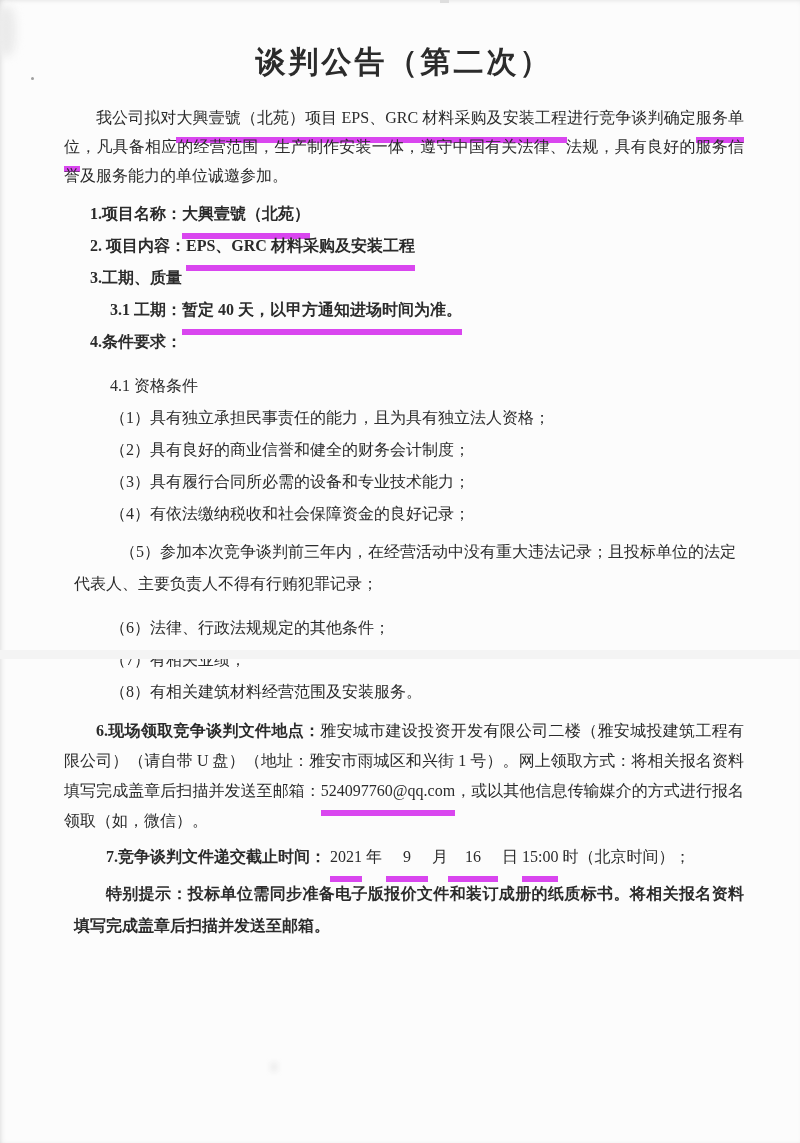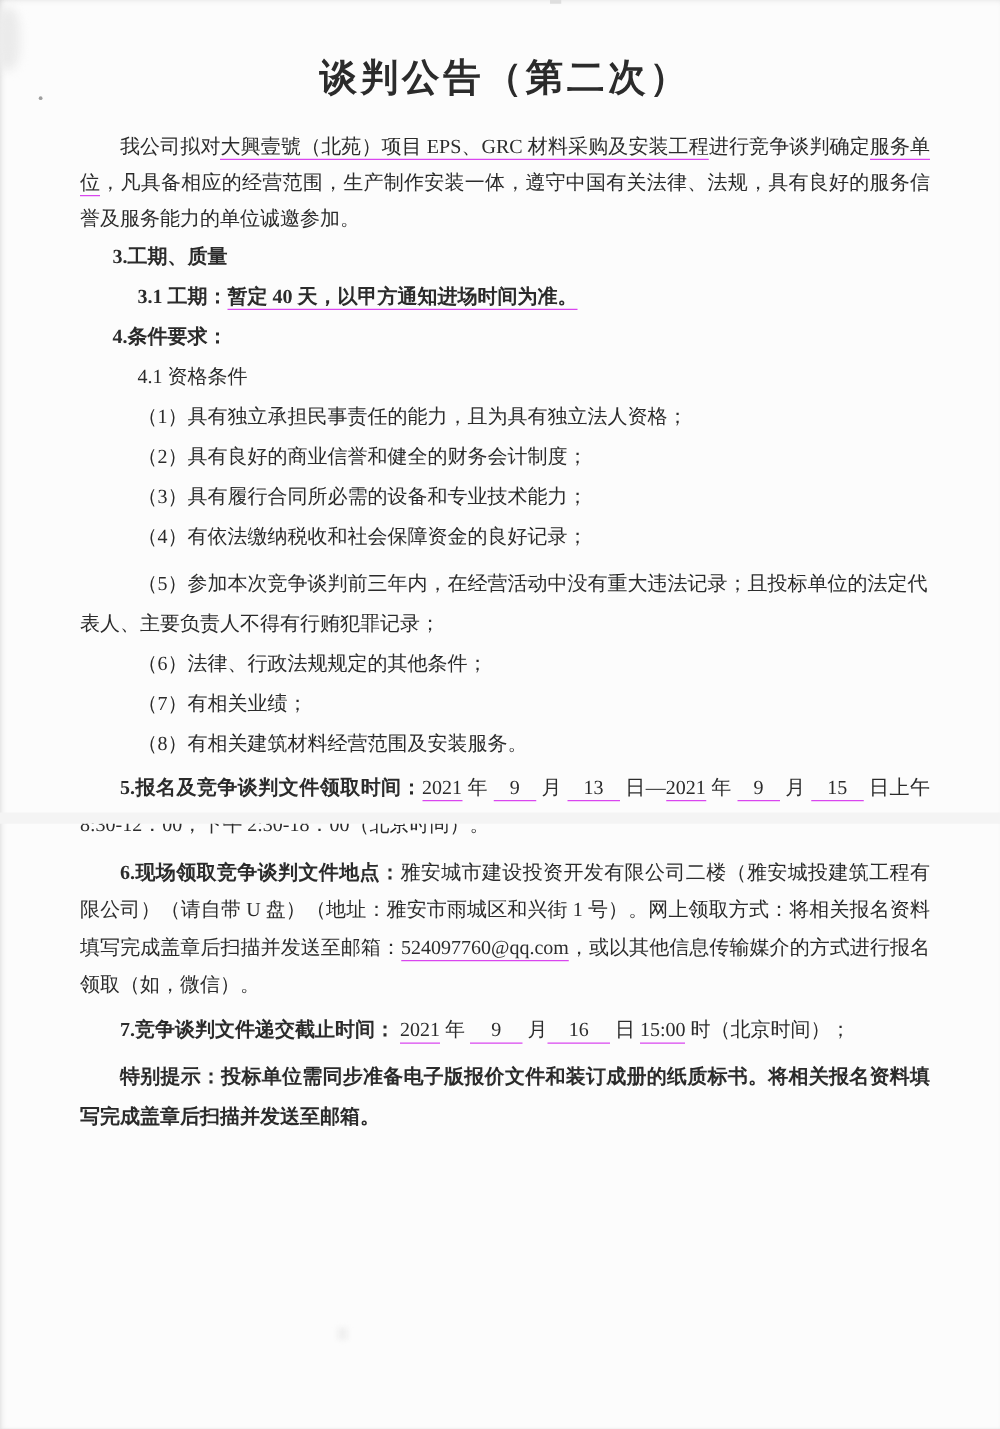--- a/index.html
+++ b/index.html
@@ -36,28 +36,28 @@
     text-indent:32px;
     text-align:justify;
   }
   .ln  { line-height:32px; }
   .ln30 { line-height:30px; }
   .ind1 { text-indent:26px; }   
   .ind2 { text-indent:46px; }   
   .indp { text-indent:32px; text-align:justify; } 
 
   .b { font-weight:bold; }
-  .u { border-bottom:1px solid #d946ef; padding-bottom:1px; }
+  .u { border-bottom:6px solid #d946ef; padding-bottom:11px; }
   .blank  { padding-left:13px; padding-right:13px; }
   .blankw { padding-left:17px; padding-right:17px; }
 
   .mt4  { margin-top:4px; }
-  .mt6  { margin-top:6px; }
+  .mt6  { margin-top:6px;margin-left:10px; }
   .mt8  { margin-top:8px; }
-  .mt12 { margin-top:0; }
+  .mt12 { margin-top:12px; }
 
   
   .art { position:absolute; pointer-events:none; }
   .art-corner { left:-4px; top:6px; width:20px; height:50px; background:#ebebeb; filter:blur(4px); border-radius:40%; }
   .art-dot1 { left:31px; top:77px; width:3px; height:3px; background:#9f9f9f; border-radius:50%; }
   .art-topmark { left:440px; top:0; width:9px; height:3px; background:#dedede; }
   .art-band { left:0; top:650px; width:800px; height:9px; background:#f4f4f4; }
   .art-smudge { left:270px; top:1062px; width:8px; height:10px; background:#f0f0f0; filter:blur(2px); }
 </style>
 </head>
@@ -69,41 +69,42 @@
   <div class="art art-topmark"></div>
   <div class="art art-band"></div>
   <div class="art art-smudge"></div>
 
   <div class="inner">
 
     <h1 class="title">谈判公告（第二次）</h1>
 
     <p class="intro"><span>我公司拟对</span><span class="u">大興壹號（北苑）项目 EPS、GRC 材料采购及安装工程</span><span>进行竞争谈判确定</span><span class="u">服务单位</span><span>，凡具备相应的经营范围，生产制作安装一体，遵守中国有关法律、法规，具有良好的服务信誉及服务能力的单位诚邀参加。</span></p>
 
+    <p class="ln ind1 b mt8"><span>1.项目名称：</span><span class="u">大興壹號（北苑）</span></p>
 
+    <p class="ln ind1 b"><span>2. 项目内容：</span><span class="u">EPS、GRC 材料采购及安装工程</span></p>
 
     <p class="ln ind1 b">3.工期、质量</p>
 
     <p class="ln ind2 b"><span>3.1 工期：</span><span class="u">暂定 40 天，以甲方通知进场时间为准。</span></p>
 
 
     <p class="ln ind1 b">4.条件要求：</p>
 
     <p class="ln ind2 mt12">4.1 资格条件</p>
 
     <p class="ln ind2">（1）具有独立承担民事责任的能力，且为具有独立法人资格；</p>
     <p class="ln ind2">（2）具有良好的商业信誉和健全的财务会计制度；</p>
     <p class="ln ind2">（3）具有履行合同所必需的设备和专业技术能力；</p>
     <p class="ln ind2">（4）有依法缴纳税收和社会保障资金的良好记录；</p>
     <p class="ln ind2 mt6">（5）参加本次竞争谈判前三年内，在经营活动中没有重大违法记录；且投标单位的法定代表人、主要负责人不得有行贿犯罪记录；</p>
     <p class="ln ind2 mt12">（6）法律、行政法规规定的其他条件；</p>
     <p class="ln ind2">（7）有相关业绩；</p>
     <p class="ln ind2">（8）有相关建筑材料经营范围及安装服务。</p>
 
-    <p class="ln30 indp mt4"><span class="b">5.报名及竞争谈判文件领取时间：</span><span class="u">2021</span><span> 年 </span><span class="u blank">9</span><span> 月 </span><span class="u blank">13</span><span> 日—</span><span class="u">2021</span><span> 年 </span><span class="u blank">9</span><span> 月 </span><span class="u blank">15</span><span> 日上午 8:30-12：00；下午 2:30-18：00（北京时间）。</span></p>
 
     <p class="ln30 indp mt8"><span class="b">6.现场领取竞争谈判文件地点：</span><span>雅安城市建设投资开发有限公司二楼（雅安城投建筑工程有限公司）（请自带 U 盘）（地址：雅安市雨城区和兴街 1 号）。网上领取方式：将相关报名资料填写完成盖章后扫描并发送至邮箱：</span><span class="u">524097760@qq.com</span><span>，或以其他信息传输媒介的方式进行报名领取（如，微信）。</span></p>
 
     <p class="ln30 indp mt6"><span class="b">7.竞争谈判文件递交截止时间：</span><span> </span><span class="u">2021</span><span> 年 </span><span class="u blankw">9</span><span> 月</span><span class="u blankw">16</span><span> 日 </span><span class="u">15:00</span><span> 时（北京时间）；</span></p>
 
     <p class="ln indp b mt6"><span>特别提示：</span><span>投标单位需同步准备电子版报价文件和装订成册的纸质标书。将相关报名资料填写完成盖章后扫描并发送至邮箱。</span></p>
 
   </div>
 </div>
 

